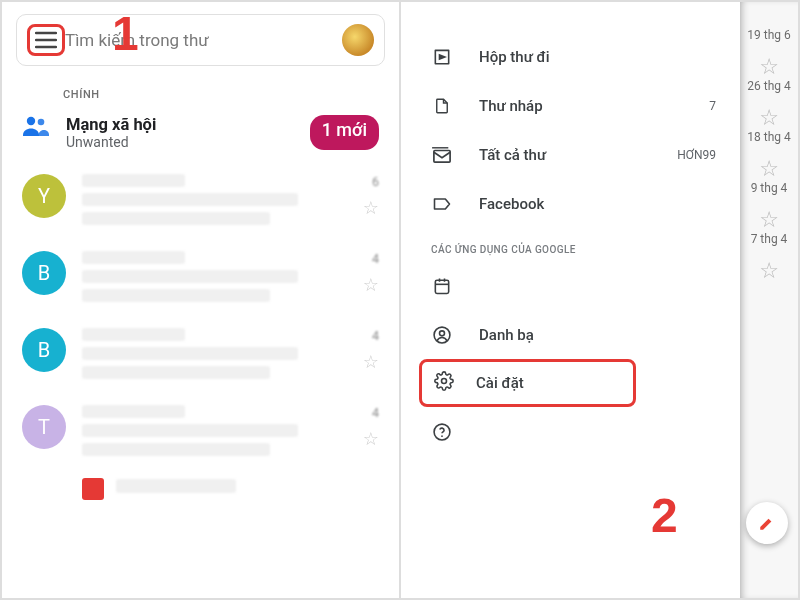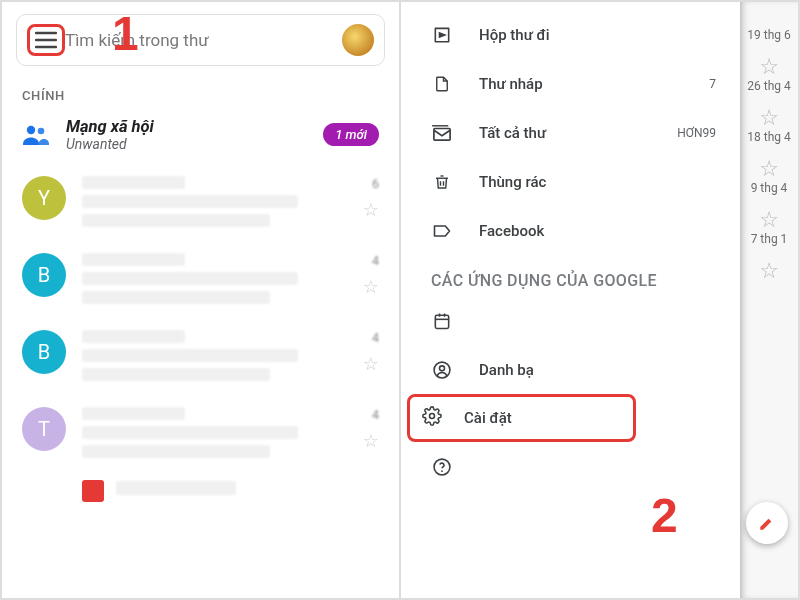--- a/index.html
+++ b/index.html
@@ -42,35 +42,35 @@
   .annot {
     position: absolute;
     color: #e53935;
     font-weight: 900;
     font-size: 48px;
     font-family: "Segoe UI", Arial, sans-serif;
     pointer-events: none;
   }
   .annot-1 { top: 4px; left: 110px; }
   .section-label {
-    font-size: 13px; letter-spacing: .6px;
+    font-size: 11px; letter-spacing: .6px;
     color: #707070; font-weight: 500;
     padding: 14px 20px 8px 20px;
+    margin-left: 41px;
   }
   .social-row {
-    display: flex; align-items: center; gap: 16px;
+    display: flex; gap: 16px;
     padding: 6px 20px 14px 20px;
-    font-style: italic;
   }
   .social-icon svg { display:block; }
   .social-text { flex: 1; }
   .social-title { font-size: 16.5px; font-weight: 700; color: #202124; }
   .social-sub { font-size: 14px; color: #606367; }
   .badge {
-    background: #a21caf; color: #fff; font-size: 13px;
+    background: #be185d; color: #fff; font-size: 18px;
     padding: 4px 12px; border-radius: 14px; font-weight: 500;
   }
 
   .mail-row {
     display: flex; align-items: flex-start; gap: 16px;
     padding: 10px 20px 10px 20px;
   }
   .avatar-circle {
     width: 44px; height: 44px; border-radius: 50%;
     color: #fff; display: flex; align-items: center; justify-content: center;
@@ -94,41 +94,41 @@
   }
   .red-square {
     width: 22px; height: 22px; background: #e53935; border-radius: 3px;
     display: inline-block; vertical-align: middle; margin-right: 8px;
   }
 
   
   .drawer {
     flex: 1;
     background: #fff;
-    padding-top: 8px;
+    padding-top: 30px;
     padding-bottom: 4px;
   }
   .drawer-item {
     display: flex; align-items: center;
     height: 49px;
     padding: 0 24px 0 30px;
     font-size: 15px; color: #3c4043;
     gap: 26px;
   }
   .drawer-item .icon { width: 22px; display: inline-flex; justify-content:center; }
   .drawer-item .label { flex: 1; font-weight: 500; }
   .drawer-item .count { font-size: 12px; color: #5f6368; }
   .drawer-section {
-    font-size: 16px; color: #787c80; letter-spacing: .4px;
+    font-size: 10px; color: #787c80; letter-spacing: .4px;
     padding: 16px 0 6px 30px; font-weight: 500;
   }
   .settings-highlight {
     border: 3px solid #e53935;
     border-radius: 8px;
-    margin: 0 104px 0 6px;
+    margin: 0 104px 0 18px;
     height: 48px;
     display: flex; align-items: center;
     padding: 0 0 0 12px; gap: 22px;
     font-size: 15px; font-weight: 500; color: #3c4043;
   }
   .annot-2 { bottom: 55px; left: 250px; }
 
   
   .strip {
     width: 58px;
@@ -274,32 +274,20 @@
                 <rect x="3" y="5" width="18" height="13" rx="1"></rect>
                 <path d="M3 7l9 6 9-6"></path>
                 <path d="M1 2h18" stroke-width="1.6"></path>
               </svg>
             </span>
       <span class="label">Tất cả thư</span>
       <span class="count">HƠN99</span>
           </div>
           <div class="drawer-item">
             <span class="icon">
-              <svg width="18" height="20" viewBox="0 0 24 24" fill="none" stroke="#3c4043" stroke-width="1.9">
-                <path d="M4 7h16"></path>
-                <path d="M10 4h4"></path>
-                <path d="M6 7l1 13h10l1-13"></path>
-                <path d="M10 11v6M14 11v6"></path>
-              </svg>
-            </span>
-      <span class="label">Thùng rác</span>
-      <span class="count"></span>
-          </div>
-          <div class="drawer-item">
-            <span class="icon">
               <svg width="20" height="18" viewBox="0 0 24 20" fill="none" stroke="#3c4043" stroke-width="1.9" stroke-linejoin="round">
                 <path d="M3 4h13l5 6-5 6H3z"></path>
               </svg>
             </span>
       <span class="label">Facebook</span>
       <span class="count"></span>
           </div>
         </div>
       <div class="drawer-section">CÁC ỨNG DỤNG CỦA GOOGLE</div>
       <div id="drawer-apps">
@@ -359,21 +347,21 @@
           </div>
           <div class="strip-item">
             <div>18 thg 4</div>
             <div class="strip-star">☆</div>
           </div>
           <div class="strip-item">
             <div>9 thg 4</div>
             <div class="strip-star">☆</div>
           </div>
           <div class="strip-item">
-            <div>7 thg 1</div>
+            <div>7 thg 4</div>
             <div class="strip-star">☆</div>
           </div>
         </div>
       <div class="fab">
         <svg width="18" height="18" viewBox="0 0 24 24">
             <path fill="#ea4335" d="M3 17.25V21h3.75L17.8 9.94l-3.75-3.75z"></path>
           </svg>
       </div>
     </div>
   </div>

